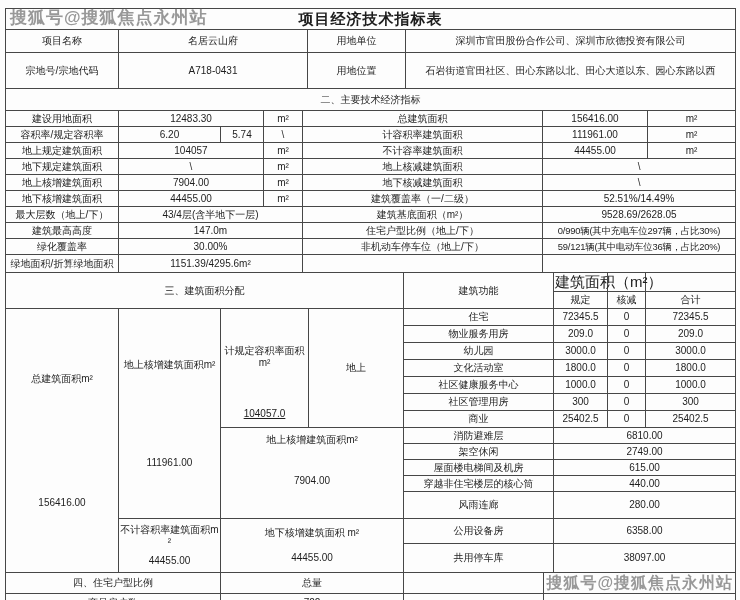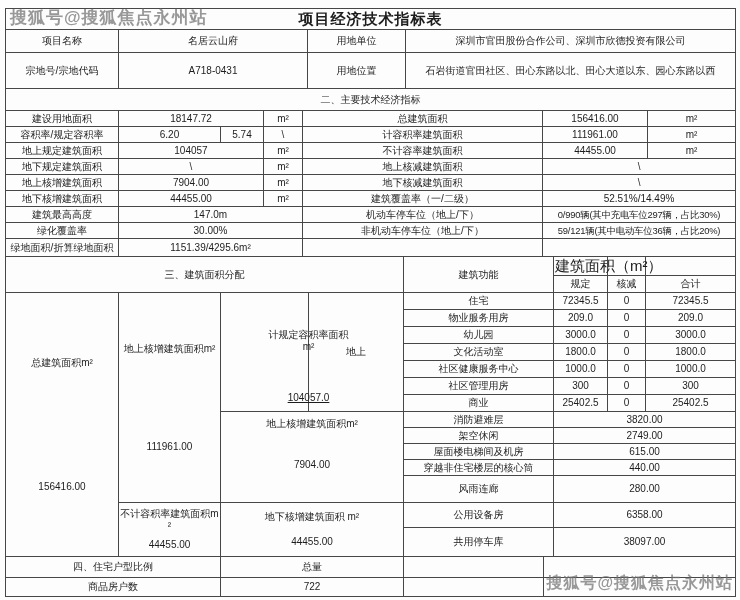--- a/index.html
+++ b/index.html
@@ -26,21 +26,21 @@
   tr.h18 td{height:18px}
   tr.h20 td{height:20px}
   tr.h26 td{height:26px}
   tr.h24 td{height:24px}
   tr.h28 td{height:28px}
   td.small{font-size:9.4px;letter-spacing:-0.2px;}
   td.nw{white-space:nowrap;word-break:keep-all;}
   .vwrap{display:flex;flex-direction:column;justify-content:space-around;align-items:center;width:100%;}
   .vh248{height:248px}
   .vh196{height:196px}
-  .vh110{height:110px;justify-content:space-between;padding-left:44px;}
+  .vh110{height:110px;justify-content:space-between;}
   .vh110 .lab{margin-top:32px;}
   .vh110 .val{margin-bottom:3px;text-decoration:underline;}
   .vh84{height:84px;justify-content:flex-start;}
   .vh84 .lab{margin-top:3px;text-align:right;}
   .vh84 .val{margin:auto 0;}
   .vh50{height:50px}
   .wm{
     position:absolute;font-weight:bold;color:rgba(112,112,112,0.72);
     letter-spacing:1px;white-space:nowrap;pointer-events:none;
   }
@@ -87,21 +87,21 @@
         <col style="width:240px">
         <col style="width:105px">
         <col style="width:88px">
       </colgroup>
     <tbody>
         <tr class="h21">
       <td colspan="7">二、主要技术经济指标</td>
     </tr>
     <tr class="h15">
       <td>建设用地面积</td>
-      <td colspan="2">18147.72</td>
+      <td colspan="2">12483.30</td>
       <td>m²</td>
       <td>总建筑面积</td>
       <td>156416.00</td>
       <td>m²</td>
     </tr>
     <tr class="h15">
       <td>容积率/规定容积率</td>
       <td>6.20</td>
       <td>5.74</td>
       <td>\</td>
@@ -132,23 +132,29 @@
       <td colspan="2">\</td>
     </tr>
     <tr class="h15">
       <td>地下核增建筑面积</td>
       <td colspan="2">44455.00</td>
       <td>m²</td>
       <td>建筑覆盖率（一/二级）</td>
       <td colspan="2">52.51%/14.49%</td>
     </tr>
     <tr class="h15">
+      <td>最大层数（地上/下）</td>
+      <td colspan="3" class="nw">43/4层(含半地下一层)</td>
+      <td>建筑基底面积（m²）</td>
+      <td colspan="2">9528.69/2628.05</td>
+    </tr>
+    <tr class="h15">
       <td>建筑最高高度</td>
       <td colspan="3">147.0m</td>
-      <td>机动车停车位（地上/下）</td>
+      <td>住宅户型比例（地上/下）</td>
       <td colspan="2" class="small nw">0/990辆(其中充电车位297辆，占比30%)</td>
     </tr>
     <tr class="h15">
       <td>绿化覆盖率</td>
       <td colspan="3">30.00%</td>
       <td>非机动车停车位（地上/下）</td>
       <td colspan="2" class="small nw">59/121辆(其中电动车位36辆，占比20%)</td>
     </tr>
     <tr class="h17">
       <td>绿地面积/折算绿地面积</td>
@@ -245,21 +251,21 @@
       <td>25402.5</td>
     </tr>
     <tr class="h15">
       <td colspan="2" rowspan="5">
         <div class="vwrap vh84">
           <div class="lab">地上核增建筑面积m²</div>
           <div class="val">7904.00</div>
         </div>
       </td>
       <td>消防避难层</td>
-      <td colspan="3">3820.00</td>
+      <td colspan="3">6810.00</td>
     </tr>
     <tr class="h15">
       <td>架空休闲</td>
       <td colspan="3">2749.00</td>
     </tr>
     <tr class="h15">
       <td>屋面楼电梯间及机房</td>
       <td colspan="3">615.00</td>
     </tr>
     <tr class="h15">

